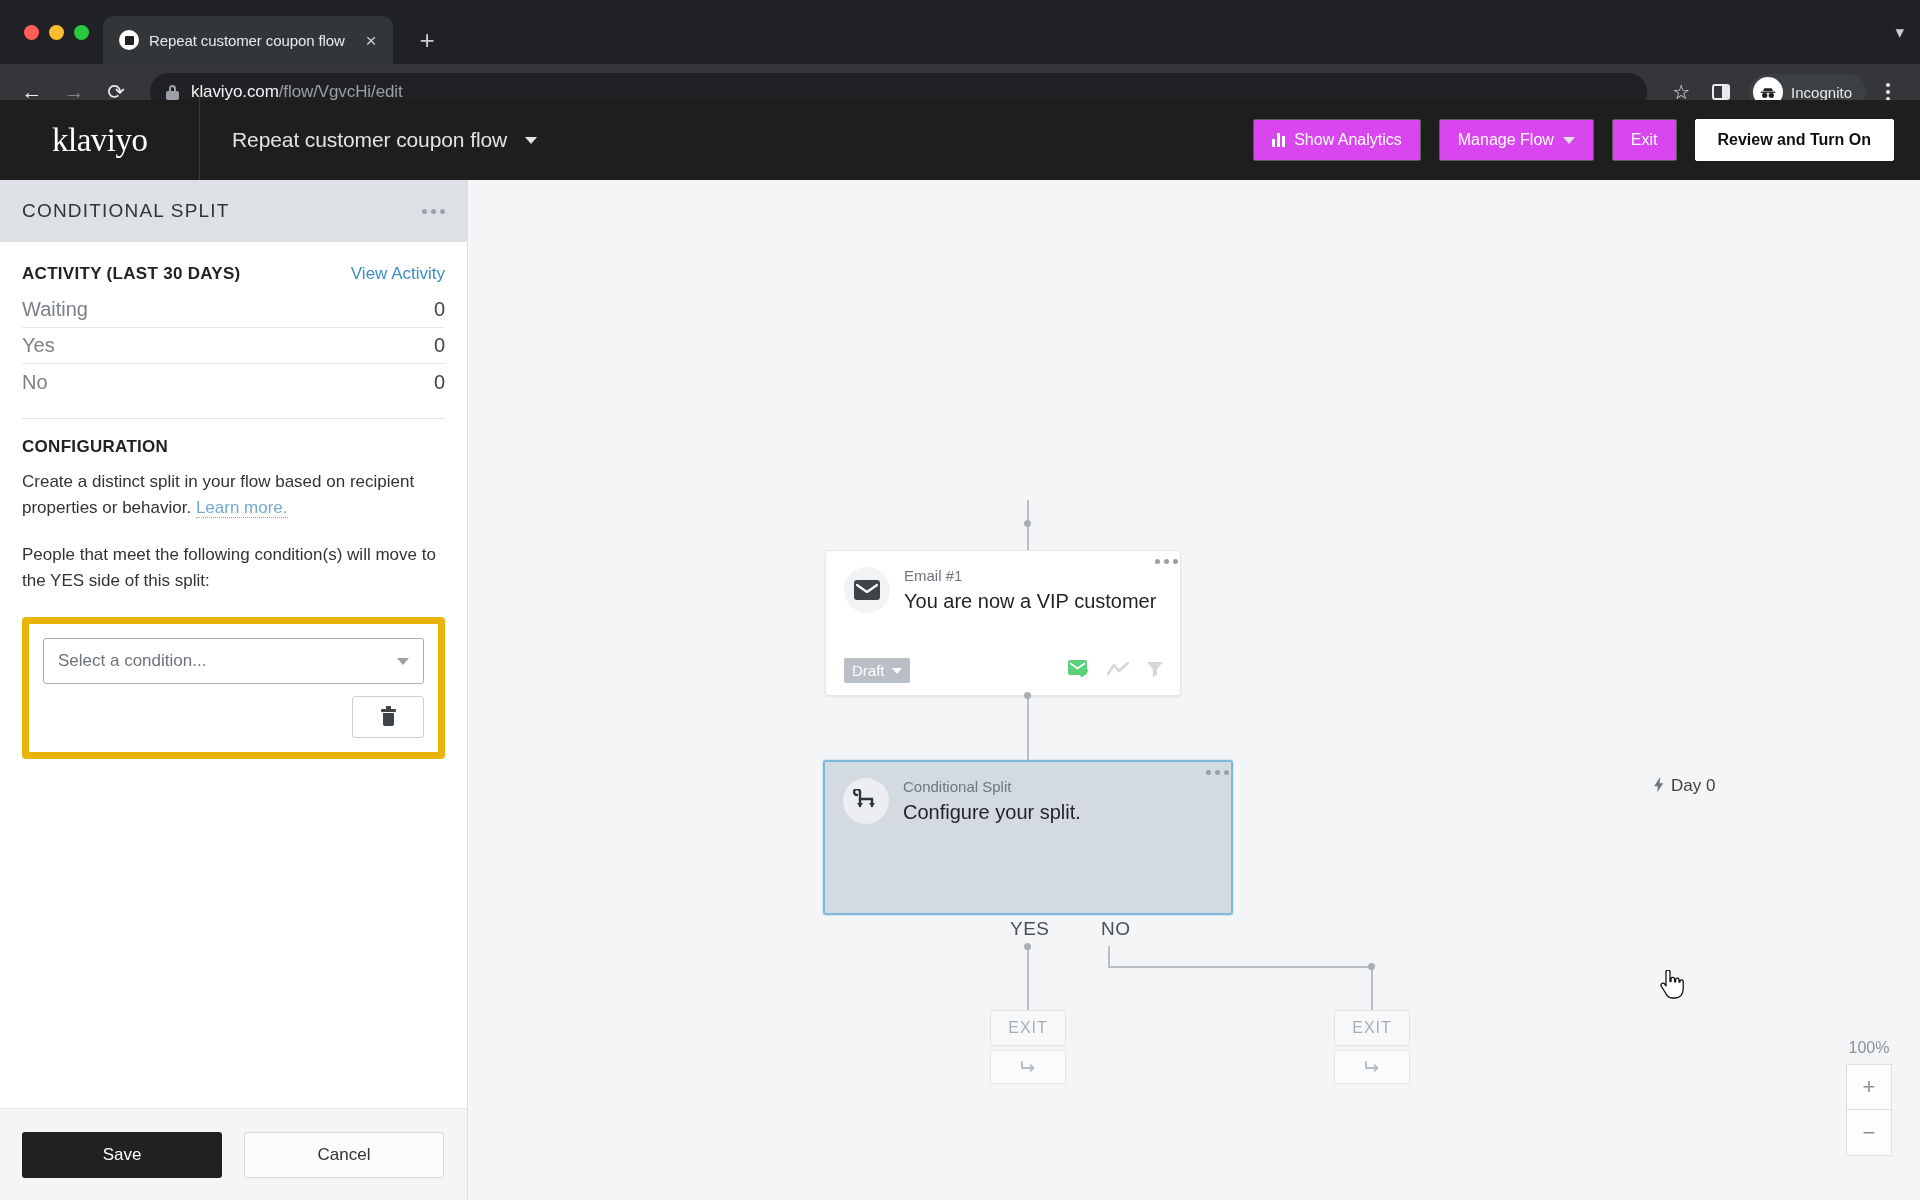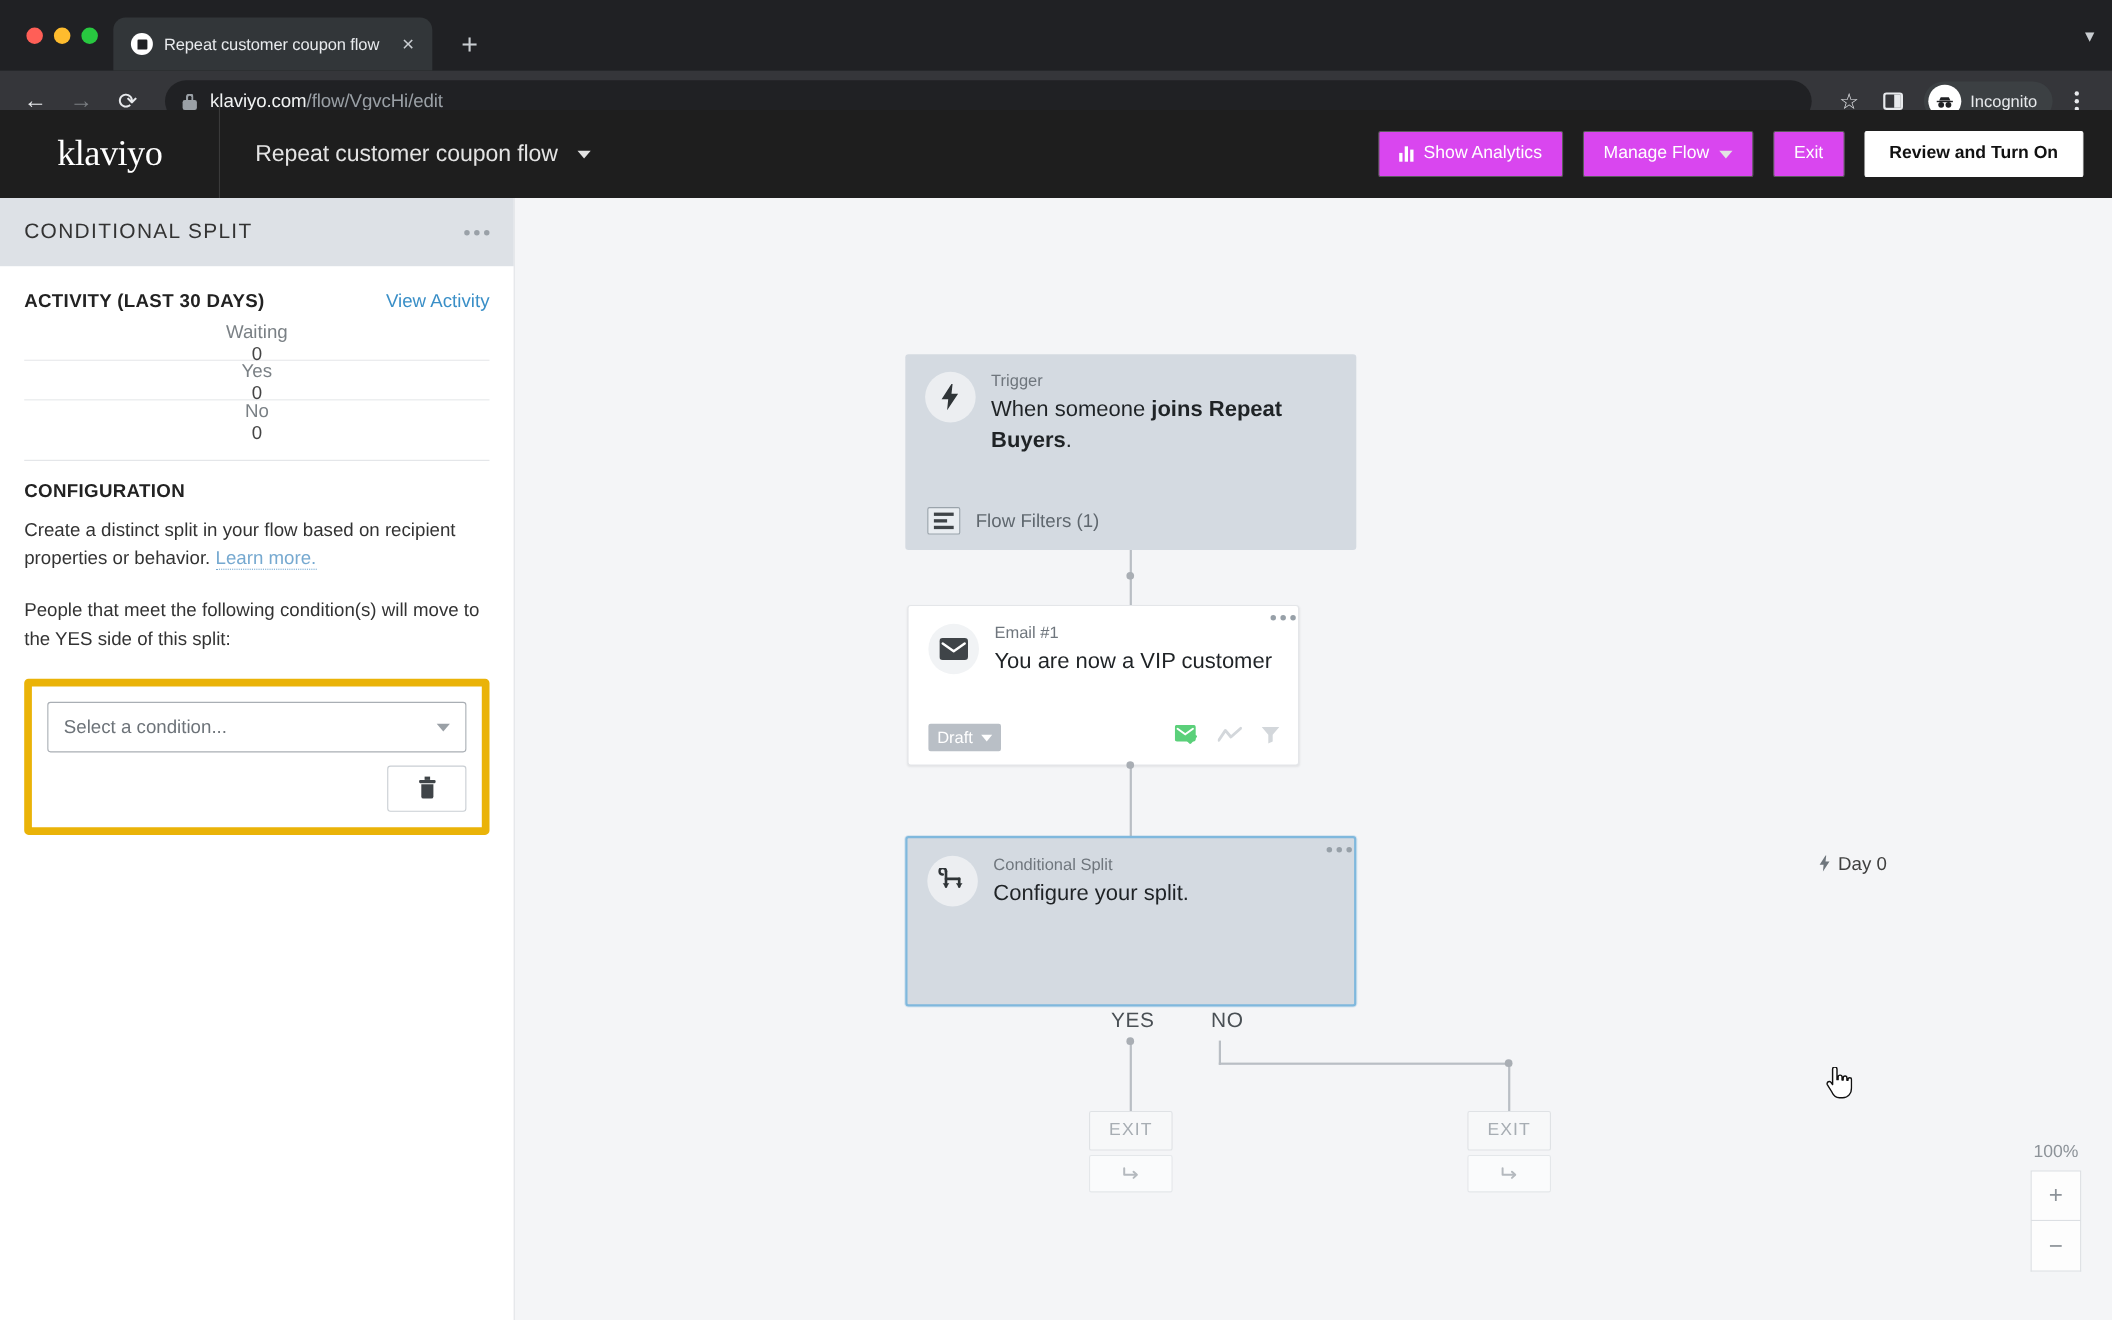--- a/index.html
+++ b/index.html
@@ -112,21 +112,21 @@
   .panel-title { font-size: 19px; color:#333; letter-spacing:1.2px; }
   .panel-kebab { margin-left:auto; display:flex; gap:4px; }
   .panel-kebab i { width:5px; height:5px; border-radius:50%; background:#9aa1a8; display:block; }
 
   .sec { padding: 22px 22px 0 22px; }
   .sec-row { display:flex; align-items:baseline; }
   .sec-title { font-size: 17px; font-weight:bold; color:#222; letter-spacing:0.3px; }
   .link { color:#3a8fc7; font-size: 17px; }
   .actrow {
     display:flex; align-items:center; justify-content:space-between;
-    height: 36px; border-bottom:1px solid #e6e8ea; font-size:17px; color:#7a8085;flex-direction:column;
+    height: 36px; border-bottom:1px solid #e6e8ea; font-size:20px; color:#7a8085;
   }
   .actrow:last-child { border-bottom:none; }
   .actrow .v { color:#444; }
   .divider { height:1px; background:#e2e4e7; margin: 18px 0 0 0; }
 
   .cfg-p { font-size: 17px; color:#333; line-height: 1.5; margin-top: 12px; }
   .dotted-link { color:#76a9d0; border-bottom: 1px dotted #76a9d0; }
 
   .cond-box { margin: 24px 22px 0 22px; border:7px solid #eab308; border-radius:4px; padding: 14px; }
   .select {
@@ -379,45 +379,28 @@
         <div class="trash-row">
           <div class="trash-btn">
             <span class="trash">
               <span class="lid"></span>
                 <span class="can"></span>
             </span>
           </div>
         </div>
       </div>
 
+      <div class="panel-foot">
+        <div class="fbtn dark">Save</div>
+        <div class="fbtn light">Cancel</div>
+      </div>
     </div>
 
     <div class="canvas">
 
-      <div class="node node-trigger">
-        <div class="node-inner">
-          <span class="node-icon">
-            <svg width="20" height="24" viewBox="0 0 20 24">
-                <path d="M11 0L2 14h6l-1 10 10-15h-6l1-9z" fill="#2f3437"></path>
-              </svg>
-          </span>
-          <div>
-            <div class="node-label">Trigger</div>
-            <div class="node-headline"><span>When someone </span><b>joins Repeat Buyers</b><span>.</span></div>
-          </div>
-        </div>
-        <div class="flowfilters">
-          <span class="ff-icon">
-              <i></i>
-              <i></i>
-              <i></i>
-            </span>
-          <span class="ff-text">Flow Filters (1)</span>
-        </div>
-      </div>
 
       <div class="conn" style="left:559px; top:320px; width:2px; height:50px;"></div>
       <div class="conn-dot" style="left:556px; top:340px;"></div>
 
       <div class="node node-card node-email">
         <div class="node-inner">
           <span class="node-icon soft">
             <svg width="26" height="20" viewBox="0 0 26 20">
               <rect x="0" y="0" width="26" height="20" rx="3" fill="#3f4448"></rect>
               <path d="M3 5l10 7 10-7" stroke="#fff" stroke-width="2.2" fill="none" stroke-linecap="round" stroke-linejoin="round"></path>

